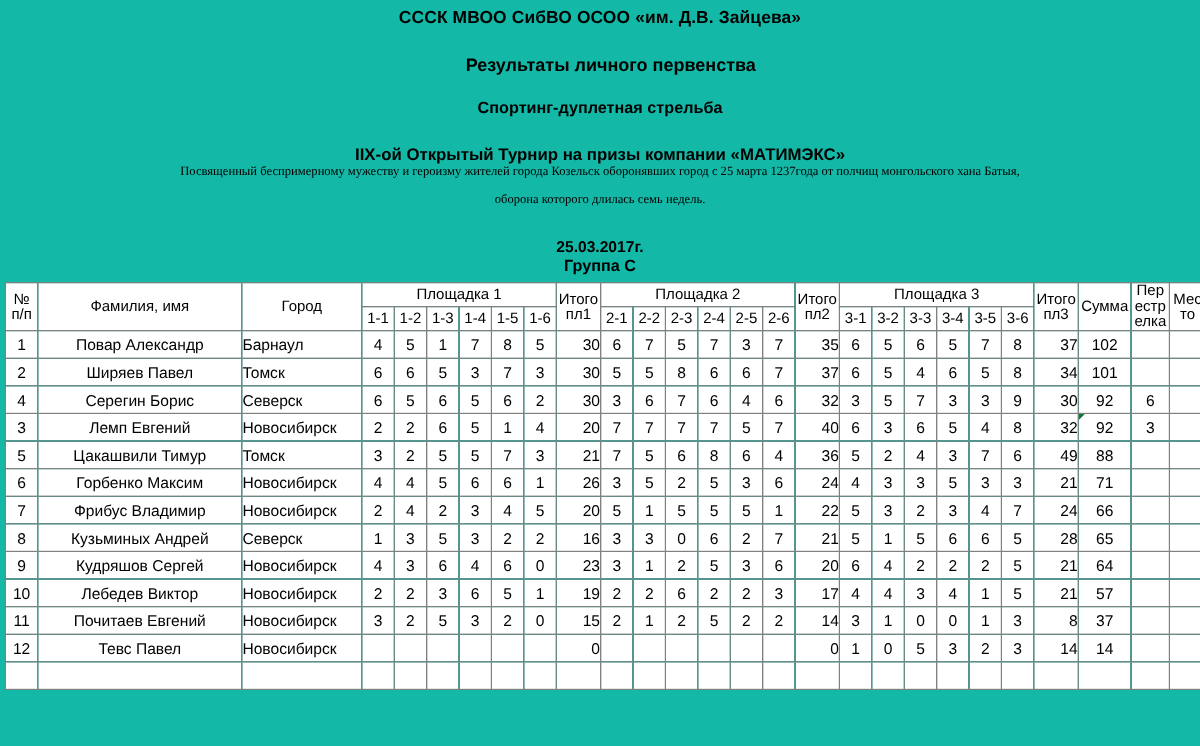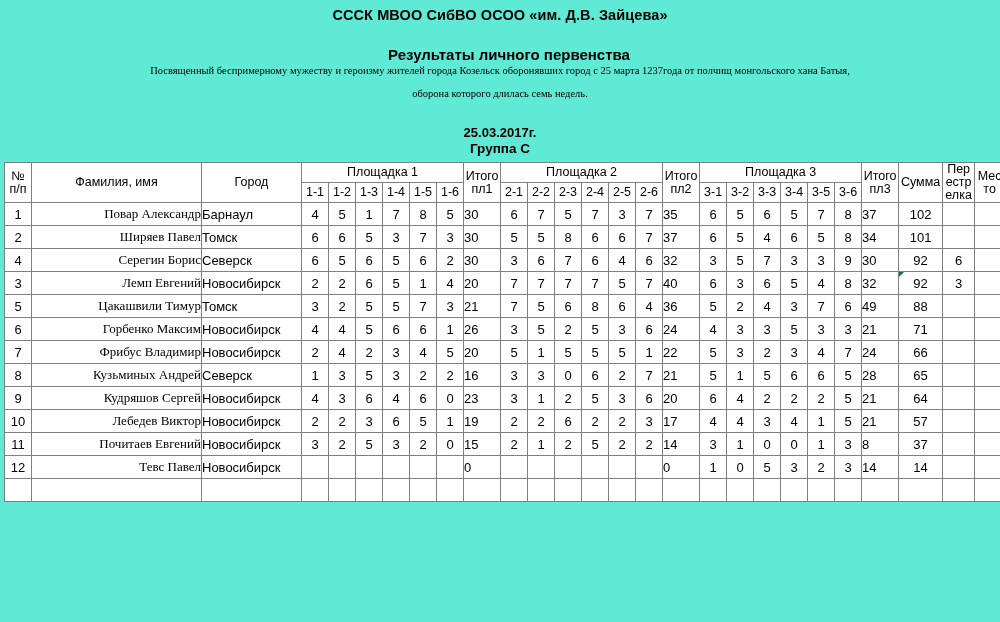--- a/index.html
+++ b/index.html
@@ -12,21 +12,21 @@
     height: 622px;
     font-family: "Liberation Sans", sans-serif;
     color: #000000;
     overflow: hidden;
   }
 
   .page {
     position: relative;
     width: 1000px;
     height: 622px;
-    background: #5eead4;
+    background: #14b8a6;
   }
 
   
   .titles {
     text-align: center;
     padding-top: 6px;
   }
   .title-org {
     font-size: 14.5px;
     font-weight: bold;
@@ -130,37 +130,36 @@
   }
 
   tbody tr { height: 22px; }
   tbody td { height: 22px; }
 
   td.c-rank {
     text-align: center;
     font-size: 13px;
   }
   td.c-name {
-    text-align: right;
+    text-align: center;
     padding-left: 5px;
     font-size: 13px;
-    font-family: Liberation Serif, serif;
   }
   td.c-city {
     text-align: left;
     padding-left: 5px;
     font-size: 13px;
     margin-top: 17px;
   }
   td.c-val {
     text-align: center;
     font-size: 13px;
   }
   td.c-tot {
-    text-align: left;
+    text-align: right;
     font-size: 13px;
   }
   td.c-sum {
     text-align: center;
     font-size: 13px;
     font-weight: bold;
   }
   td.c-extra {
     text-align: center;
     font-size: 13px;
@@ -183,20 +182,22 @@
   }
 </style>
 </head>
 <body>
 
 <div class="page">
 
   <div class="titles">
     <div class="title-org">ССCК МВОО СибВО ОСОО «им. Д.В. Зайцева»</div>
     <div class="title-main">Результаты личного первенства</div>
+    <div class="title-sub">Спортинг-дуплетная стрельба</div>
+    <div class="title-tour">IIХ-ой Открытый Турнир на призы компании «МАТИМЭКС»</div>
     <div class="dedication">
       <div class="line1">Посвященный беспримерному мужеству и героизму жителей города Козельск оборонявших город с 25 марта 1237года от полчищ монгольского хана Батыя,</div>
       <div class="line2">оборона которого длилась семь недель.</div>
     </div>
     <div class="title-date">25.03.2017г.</div>
     <div class="group-label">Группа С</div>
   </div>
 
   <div class="table-wrap">
     <table class="results">

